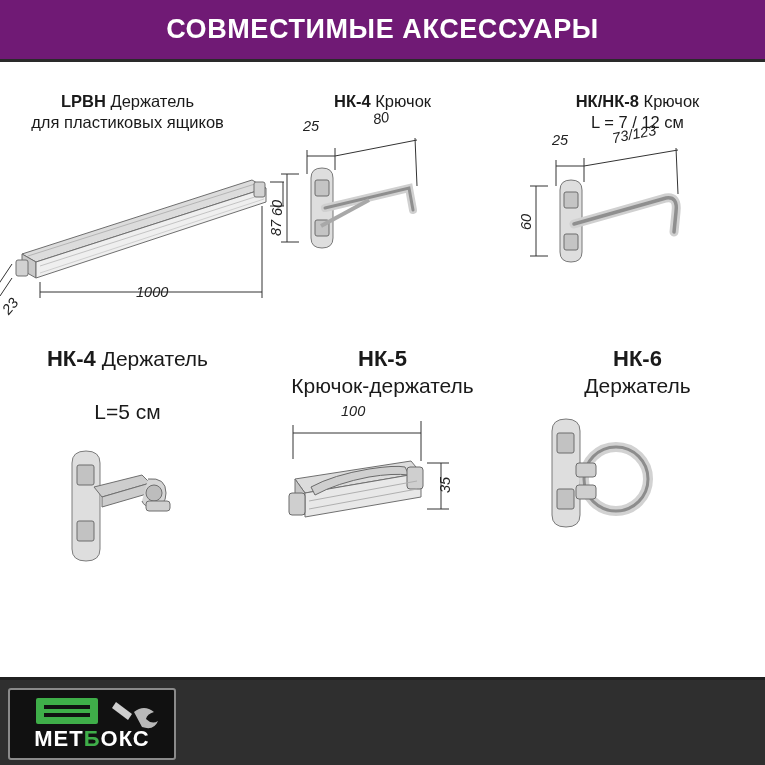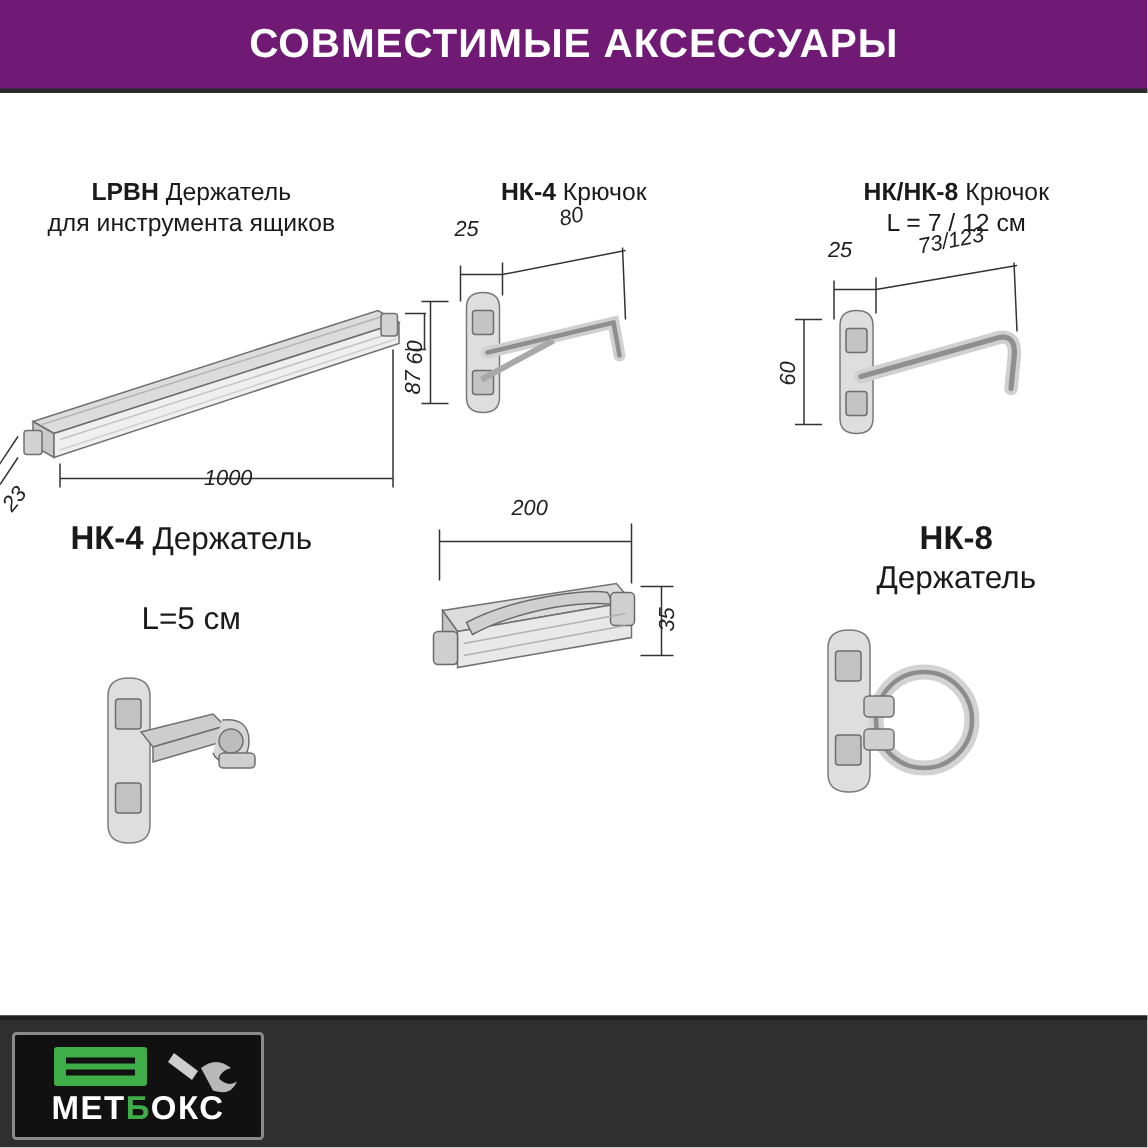--- a/index.html
+++ b/index.html
@@ -52,21 +52,21 @@
     flex-direction: column;
     align-items: center;
     position: relative;
   }
 
   .cell-title {
     text-align: center;
     line-height: 1.25;
     color: #1a1a1a;
   }
-  .r1 .cell-title { font-size: 16.5px; padding-top: 56px; }
+  .r1 .cell-title { font-size: 16.5px; padding-top: 29px; }
   .r2 .cell-title { font-size: 21px; padding-top: 18px; }
 
   .code { font-weight: bold; }
   .r2 .code { font-size: 22px; }
 
   .fig {
     position: relative;
     flex: 1 1 auto;
     width: 100%;
     font-style: italic;
@@ -159,21 +159,21 @@
 </div>
 
 <div class="content">
 
   <div class="row row-1 r1">
 
     <div class="cell">
       <div class="cell-title">
         <span class="code">LPBH</span>
         <span>Держатель</span><br>
-        <span>для инструмента ящиков</span>
+        <span>для пластиковых ящиков</span>
       </div>
       <div class="fig">
         <svg width="290" height="160" viewBox="0 0 290 160" style="position:absolute;left:-6px;top:10px;">
 
           <g stroke="#6f6f6f" stroke-width="1" fill="#e6e6e6">
             <polygon points="28,112 258,38 272,46 42,120" fill="#dcdcdc"></polygon>
             <polygon points="28,112 42,120 42,136 28,128" fill="#c9c9c9"></polygon>
             <polygon points="42,120 272,46 272,60 42,136" fill="#efefef"></polygon>
             <polyline points="34,114 264,41" fill="none" stroke="#b4b4b4"></polyline>
             <polyline points="46,124 270,52" fill="none" stroke="#c3c3c3"></polyline>
@@ -308,20 +308,24 @@
             <polygon points="52,62 100,48 100,58 52,72"></polygon>
             <path d="M98,44 q18,-2 18,14 q0,14 -14,14 q-8,0 -10,-6" fill="#d6d6d6"></path>
             <circle cx="104" cy="58" r="8" fill="#bdbdbd"></circle>
             <rect x="96" y="66" width="24" height="10" rx="3" fill="#cfcfcf"></rect>
           </g>
         </svg>
       </div>
     </div>
 
     <div class="cell">
+      <div class="cell-title">
+        <span class="code">НК-5</span><br>
+        <span>Крючок-держатель</span>
+      </div>
       <div class="fig">
         <svg width="220" height="160" viewBox="0 0 220 160" style="position:absolute;left:10px;top:16px;">
 
           <g stroke="#333" stroke-width="1" fill="none">
             <line x1="28" y1="10" x2="28" y2="44"></line>
             <line x1="156" y1="6" x2="156" y2="46"></line>
             <line x1="28" y1="18" x2="156" y2="18"></line>
             <line x1="162" y1="48" x2="184" y2="48"></line>
             <line x1="162" y1="94" x2="184" y2="94"></line>
             <line x1="176" y1="48" x2="176" y2="94"></line>
@@ -336,28 +340,28 @@
           <g fill="#cfcfcf" stroke="#6a6a6a" stroke-width="1">
             <path d="M46,72 q22,-12 58,-18 q26,-4 36,-2 l4,8 q-16,-2 -40,2 q-32,6 -54,18 z"></path>
             <rect x="24" y="78" width="16" height="22" rx="3"></rect>
             <rect x="142" y="52" width="16" height="22" rx="3"></rect>
           </g>
           <g fill="none" stroke="#b0b0b0" stroke-width="1">
             <polyline points="44,86 152,66"></polyline>
             <polyline points="44,94 152,74"></polyline>
           </g>
         </svg>
-        <div class="dim" style="left:86px; top:4px;">200</div>
+        <div class="dim" style="left:86px; top:4px;">100</div>
         <div class="dim vert" style="left:182px; top:78px;">35</div>
       </div>
     </div>
 
     <div class="cell">
       <div class="cell-title">
-        <span class="code">НК-8</span><br>
+        <span class="code">НК-6</span><br>
         <span>Держатель</span>
       </div>
       <div class="fig">
         <svg width="180" height="160" viewBox="0 0 180 160" style="position:absolute;left:22px;top:6px;">
           <g fill="#dedede" stroke="#7a7a7a" stroke-width="1">
             <path d="M20,26 q0,-12 14,-12 q14,0 14,12 v84 q0,12 -14,12 q-14,0 -14,-12 z"></path>
           </g>
           <g fill="#c2c2c2" stroke="#6d6d6d" stroke-width="1">
             <rect x="25" y="28" width="17" height="20" rx="2"></rect>
             <rect x="25" y="84" width="17" height="20" rx="2"></rect>

